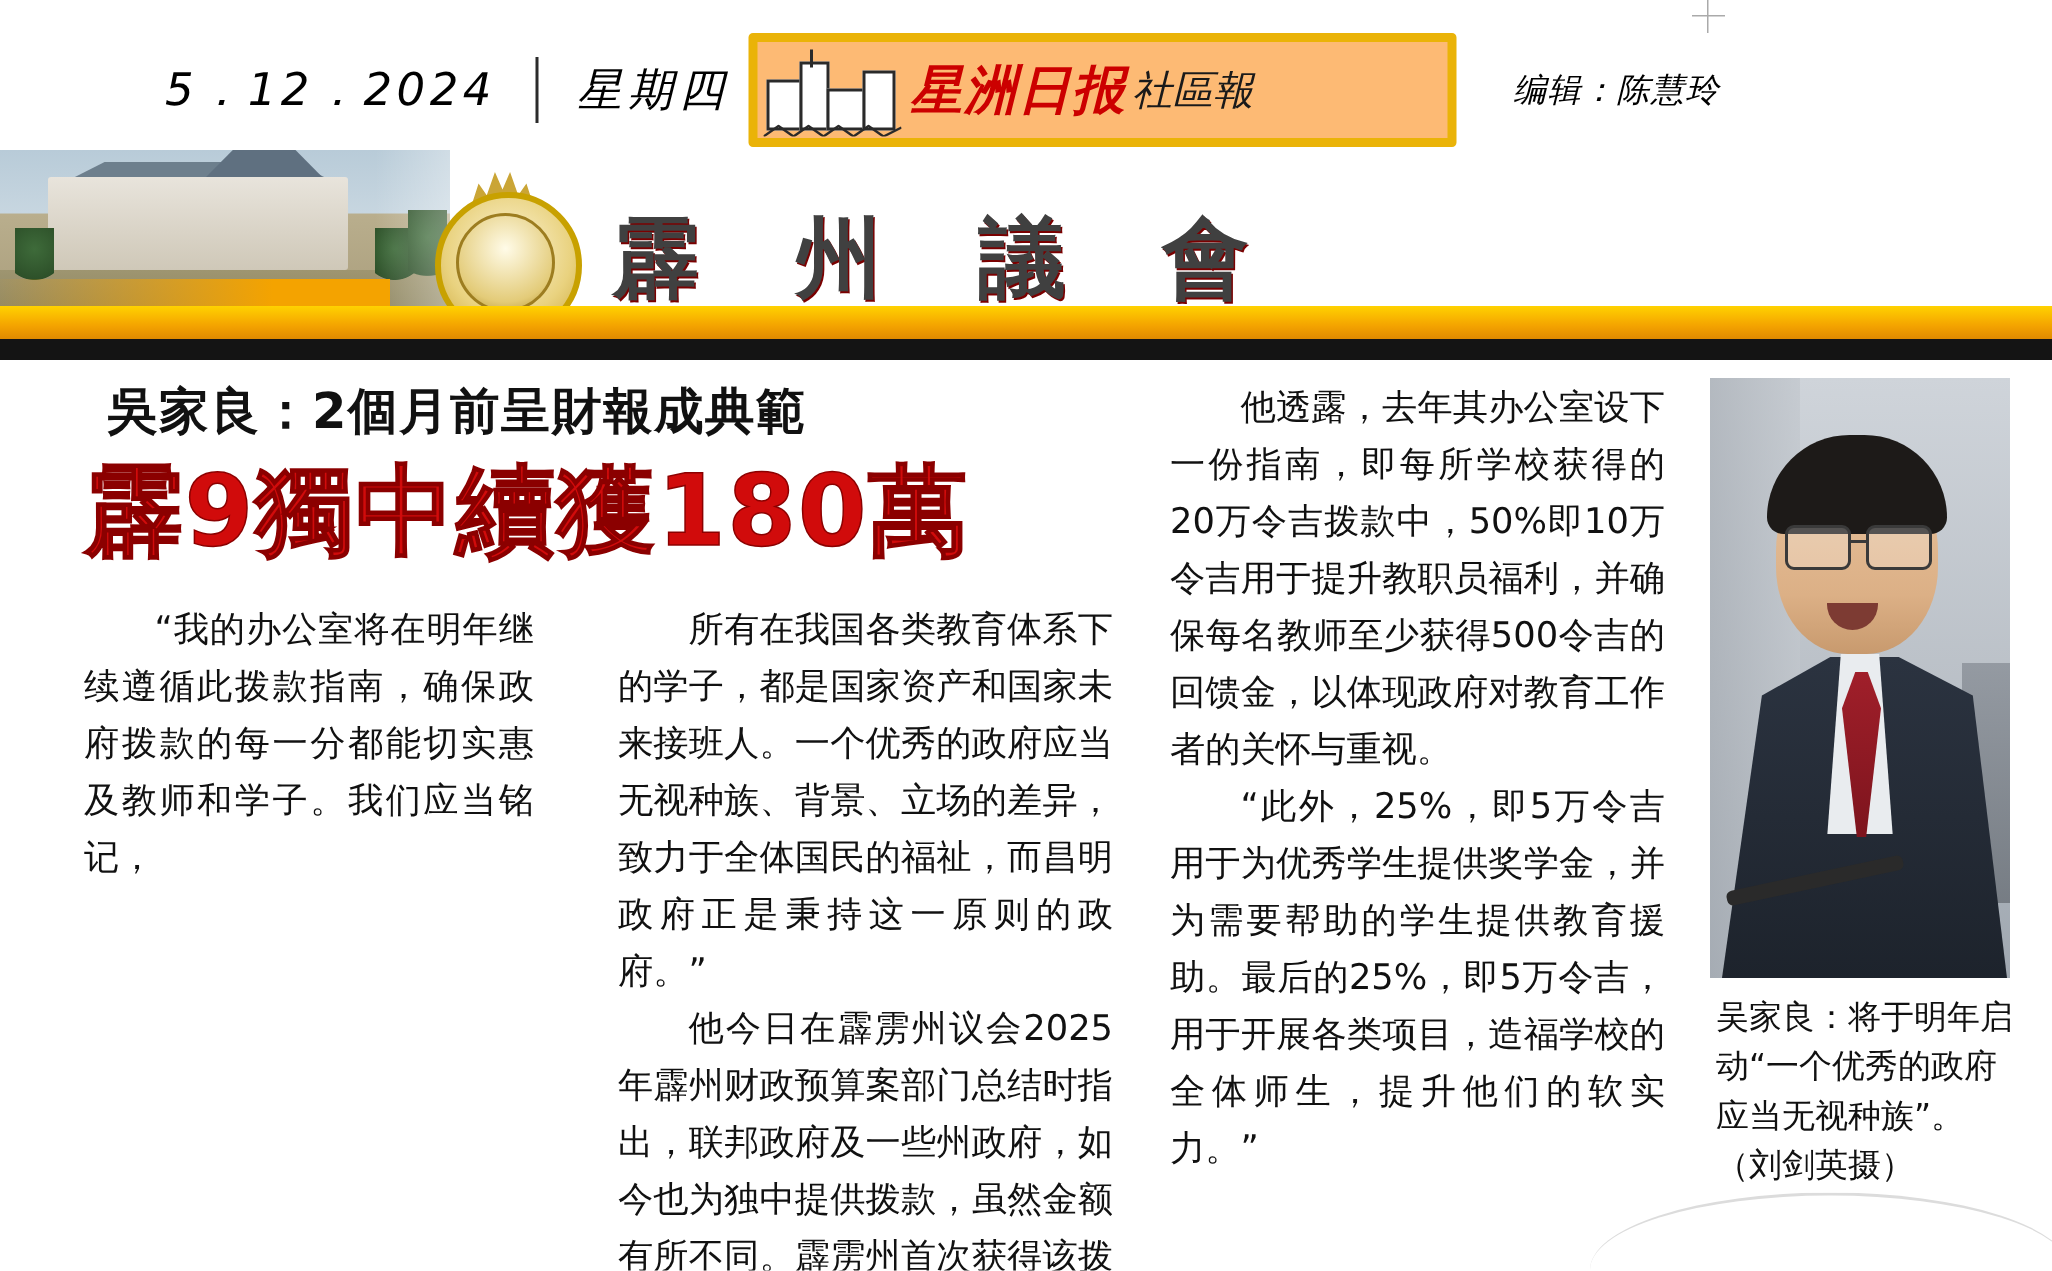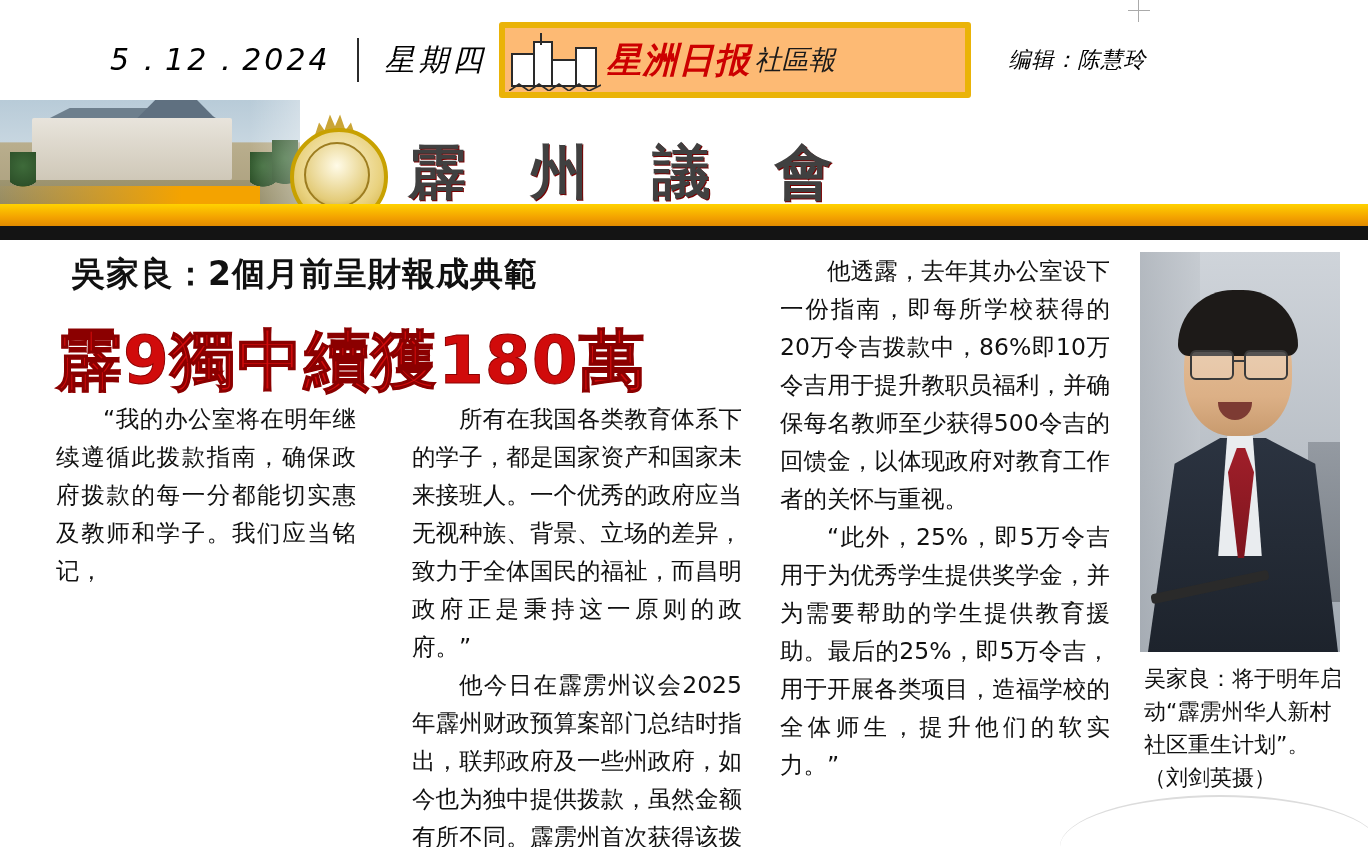--- a/index.html
+++ b/index.html
@@ -261,21 +261,20 @@
     font-family: "DejaVu Sans", sans-serif;
   }
   .headline-main {
     position: absolute;
     left: 56px; top: 296px;
     font-size: 66px;
     font-weight: bold;
     letter-spacing: 1px;
     color: #d10b0b;
     font-family: "DejaVu Sans", sans-serif;
-    margin-top: 20px;
     -webkit-text-stroke: 1px #8b0000;
   }
 
   
   .col {
     position: absolute;
     top: 400px;
     font-size: 23.5px;
     line-height: 38px;
     text-align: justify;
@@ -463,21 +462,21 @@
 <div class="col col1">
   <p>“我的办公室将在明年继续遵循此拨款指南，确保政府拨款的每一分都能切实惠及教师和学子。我们应当铭记，</p>
 </div>
 
 <div class="col col2">
   <p>所有在我国各类教育体系下的学子，都是国家资产和国家未来接班人。一个优秀的政府应当无视种族、背景、立场的差异，致力于全体国民的福祉，而昌明政府正是秉持这一原则的政府。”</p>
   <p>他今日在霹雳州议会2025年霹州财政预算案部门总结时指出，联邦政府及一些州政府，如今也为独中提供拨款，虽然金额有所不同。霹雳州首次获得该拨款是在2019年，并</p>
 </div>
 
 <div class="col col3">
-  <p>他透露，去年其办公室设下一份指南，即每所学校获得的20万令吉拨款中，86%即10万令吉用于提升教职员福利，并确保每名教师至少获得500令吉的回馈金，以体现政府对教育工作者的关怀与重视。</p>
+  <p>他透露，去年其办公室设下一份指南，即每所学校获得的20万令吉拨款中，50%即10万令吉用于提升教职员福利，并确保每名教师至少获得500令吉的回馈金，以体现政府对教育工作者的关怀与重视。</p>
   <p>“此外，25%，即5万令吉用于为优秀学生提供奖学金，并为需要帮助的学生提供教育援助。最后的25%，即5万令吉，用于开展各类项目，造福学校的全体师生，提升他们的软实力。”</p>
 </div>
 
 <div class="photo">
   <div class="ph-bg"></div>
   <div class="ph-bg2"></div>
   <div class="ph-side"></div>
   <div class="ph-suit"></div>
   <div class="ph-shirt"></div>
   <div class="ph-tie"></div>
@@ -486,17 +485,17 @@
   <div class="ph-glasses">
     <div class="ph-lens l"></div>
     <div class="ph-bridge"></div>
     <div class="ph-lens r"></div>
   </div>
   <div class="ph-mouth"></div>
   <div class="ph-mic"></div>
 </div>
 
 <div class="caption">
-  <p>吴家良：将于明年启动“霹雳州华人新村社区重生计划”。</p>
+  <p>吴家良：将于明年启动“一个优秀的政府应当无视种族”。</p>
   <p>（刘剑英摄）</p>
 </div>
 
 <div class="bottom-arc"></div>
 
 </body></html>

